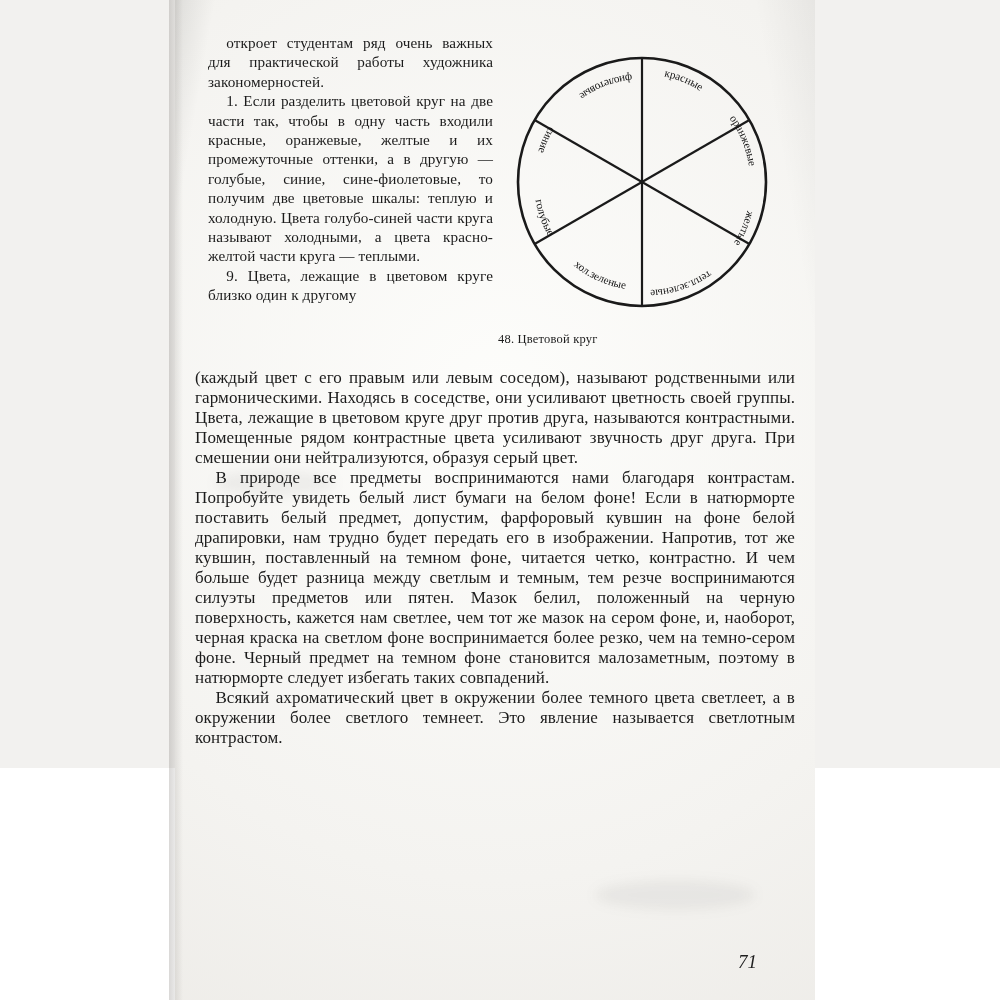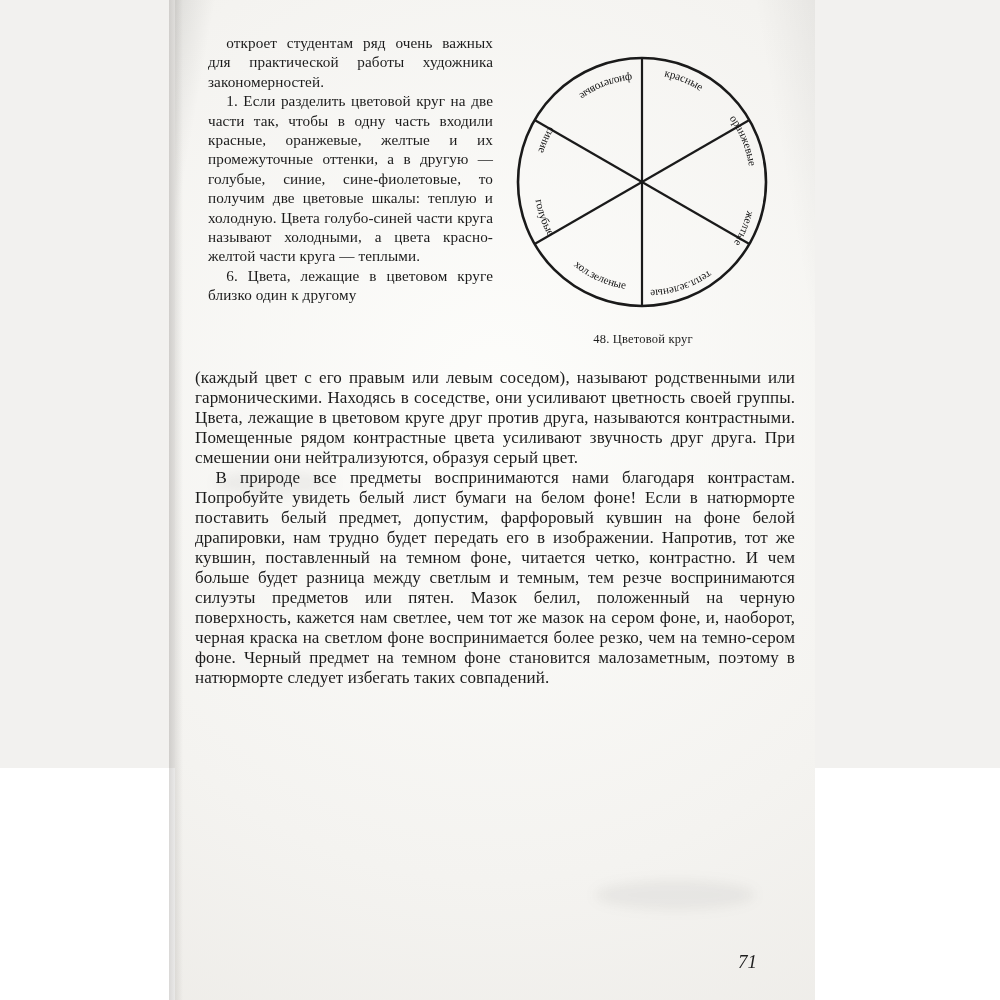--- a/index.html
+++ b/index.html
@@ -80,21 +80,20 @@
     left: 8px;
     top: 6px;
     width: 272px;
     height: 272px;
   }
   #fig-caption {
     position: absolute;
     left: 0;
     top: 292px;
     width: 290px;
-    text-align: center;
     font-size: 12.5px;
     color: #1d1d1d;
     letter-spacing: 0.2px;
   }
   #page-number {
     position: absolute;
     right: 58px;
     bottom: 27px;
     font-size: 19px;
     color: #1f1f1f;
@@ -119,21 +118,21 @@
 
 <div id="page">
   <div id="scan">
 
     <div class="smudge" style="left:40px; top:470px; width:120px; height:26px;"></div>
     <div class="smudge" style="left:420px; top:880px; width:160px; height:30px;"></div>
 
     <div class="col" id="left-col">
       <p class="para ind">откроет студентам ряд очень важных для практической работы художника закономерностей.</p>
       <p class="para ind">1. Если разделить цветовой круг на две части так, чтобы в одну часть входили красные, оранжевые, желтые и их промежуточные оттенки, а в другую — голубые, синие, сине-фиолетовые, то получим две цветовые шкалы: теплую и холодную. Цвета голубо-синей части круга называют холодными, а цвета красно-желтой части круга — теплыми.</p>
-      <p class="para ind">6. Цвета, лежащие в цветовом круге близко один к другому</p>
+      <p class="para ind">9. Цвета, лежащие в цветовом круге близко один к другому</p>
     </div>
 
     <div id="figure">
       <div id="wheel-wrap">
         <svg viewBox="0 0 272 272" width="272" height="272">
           <defs>
             <path id="arcKr" d="M 136,28 A 108,108 0 0 1 212.4,59.6"></path>
             <path id="arcOr" d="M 216.4,63.6 A 108,108 0 0 1 244,136"></path>
             <path id="arcZh" d="M 244,140 A 108,108 0 0 1 214.4,214.4"></path>
             <path id="arcTZ" d="M 210.4,218.4 A 108,108 0 0 1 136,244"></path>
@@ -174,17 +173,18 @@
             <textPath href="#arcFi" startOffset="8%">фиолетовые</textPath>
           </text>
         </svg>
       </div>
       <div id="fig-caption">48. Цветовой круг</div>
     </div>
 
     <div class="col" id="body-col">
       <p class="para">(каждый цвет с его правым или левым соседом), называют родственными или гармоническими. Находясь в соседстве, они усиливают цветность своей группы. Цвета, лежащие в цветовом круге друг против друга, называются контрастными. Помещенные рядом контрастные цвета усиливают звучность друг друга. При смешении они нейтрализуются, образуя серый цвет.</p>
       <p class="para ind">В природе все предметы воспринимаются нами благодаря контрастам. Попробуйте увидеть белый лист бумаги на белом фоне! Если в натюрморте поставить белый предмет, допустим, фарфоровый кувшин на фоне белой драпировки, нам трудно будет передать его в изображении. Напротив, тот же кувшин, поставленный на темном фоне, читается четко, контрастно. И чем больше будет разница между светлым и темным, тем резче воспринимаются силуэты предметов или пятен. Мазок белил, положенный на черную поверхность, кажется нам светлее, чем тот же мазок на сером фоне, и, наоборот, черная краска на светлом фоне воспринимается более резко, чем на темно-сером фоне. Черный предмет на темном фоне становится малозаметным, поэтому в натюрморте следует избегать таких совпадений.</p>
+      <p class="para ind">Всякий ахроматический цвет в окружении более темного цвета светлеет, а в окружении более светлого темнеет. Это явление называется светлотным контрастом.</p>
     </div>
 
     <div id="page-number">71</div>
   </div>
 </div>
 
 </body></html>

